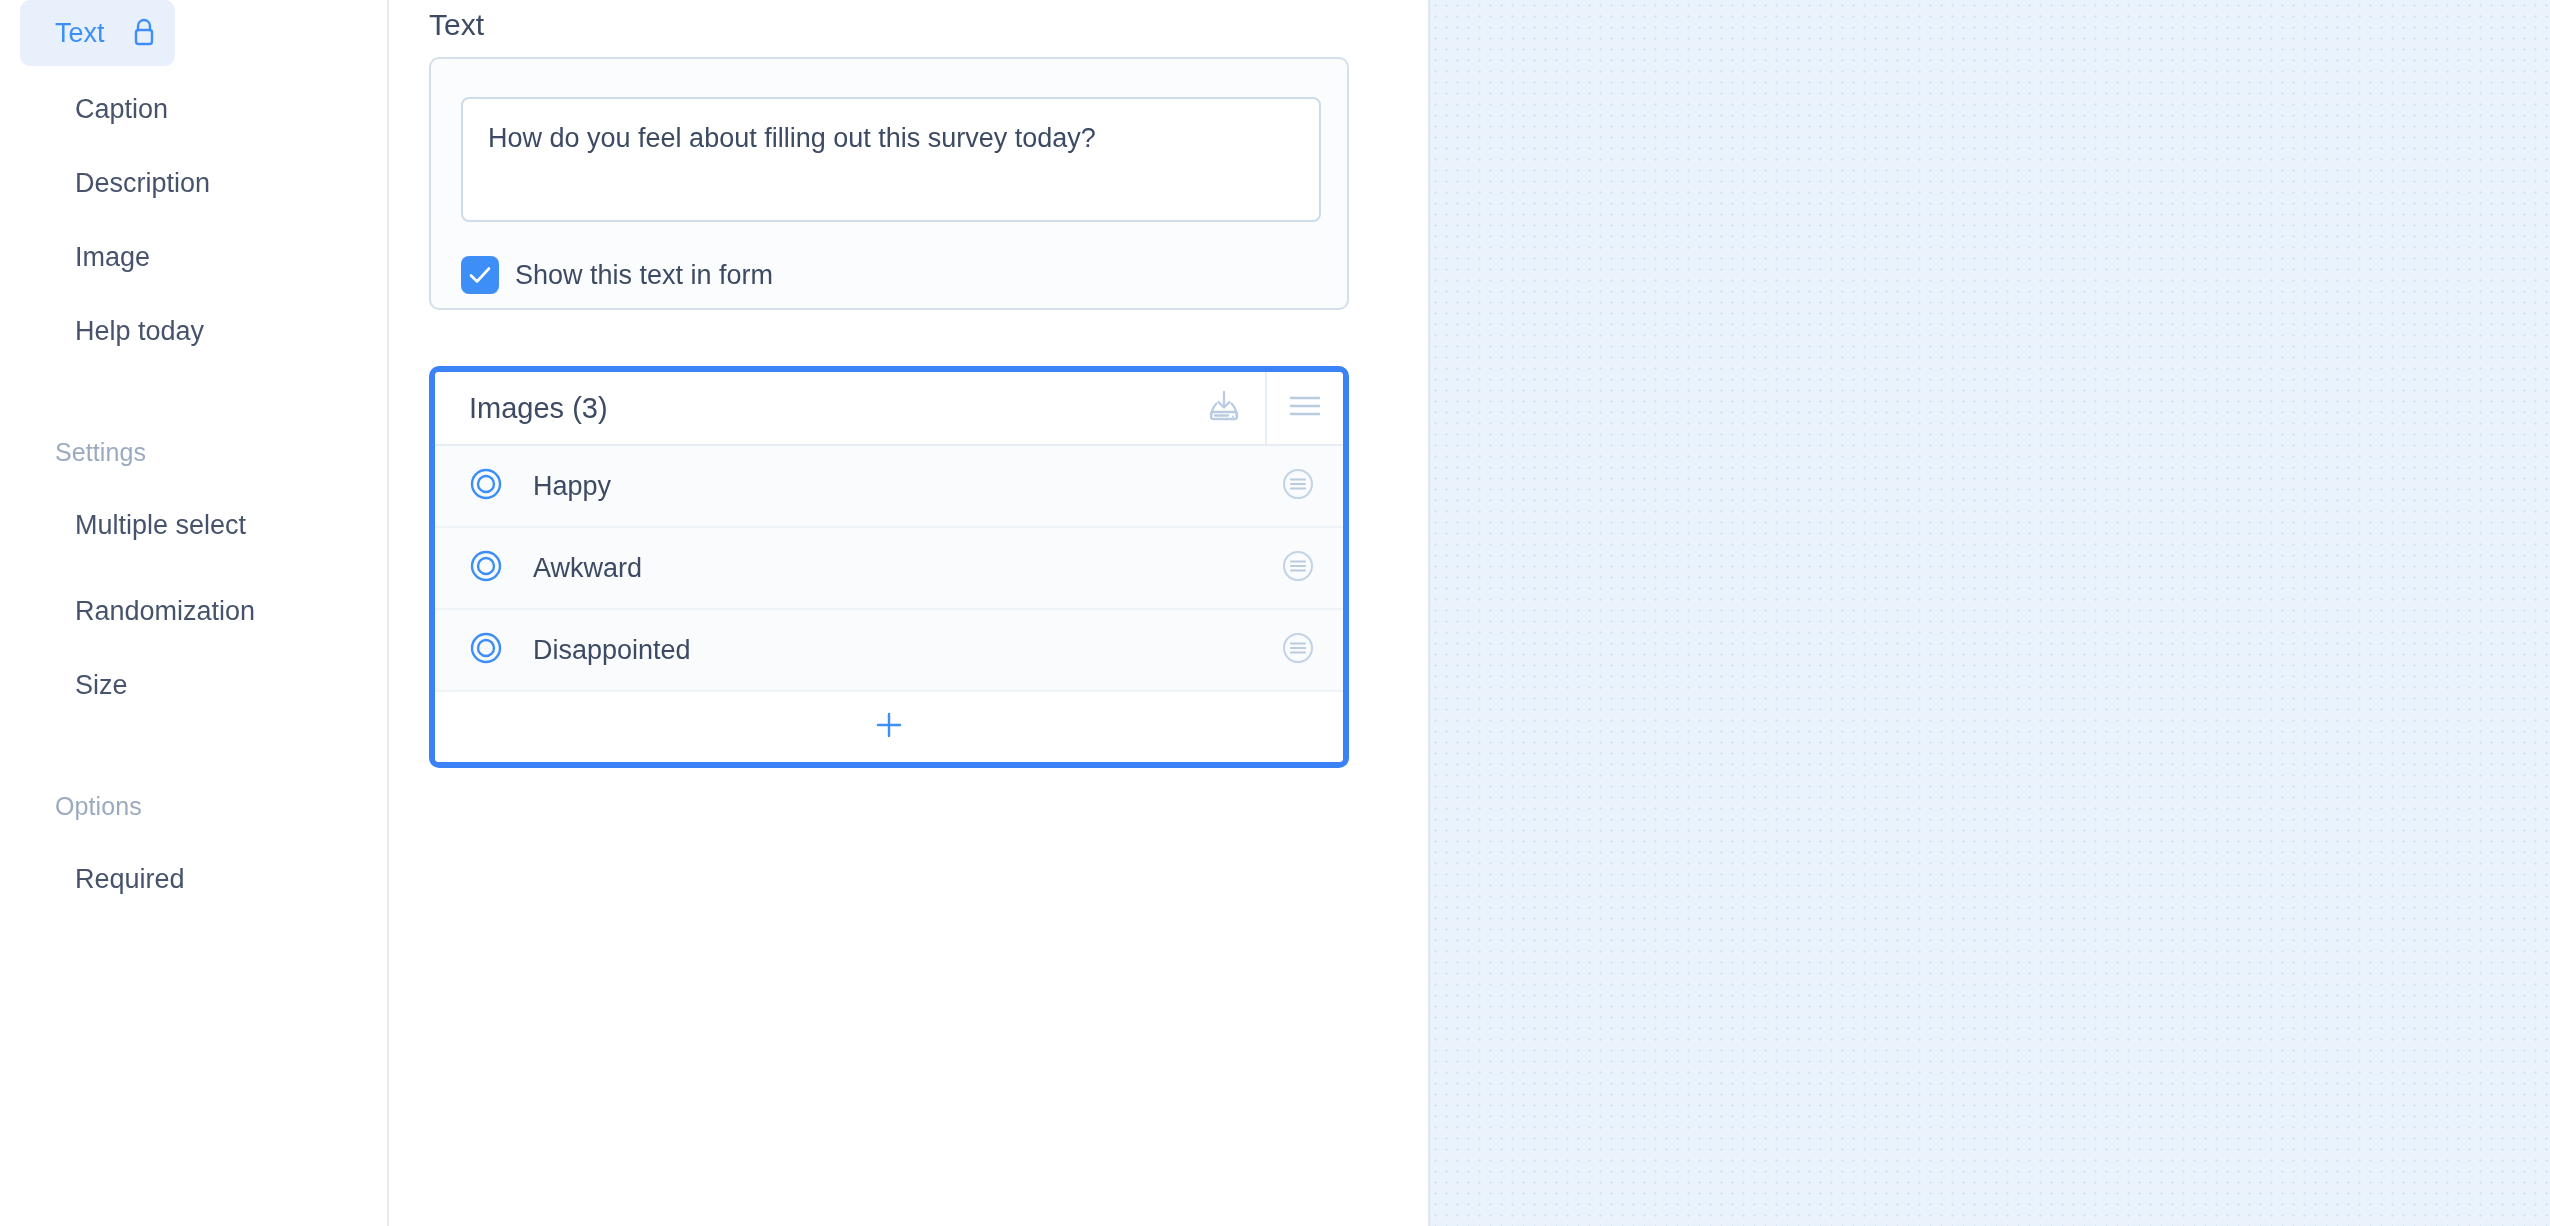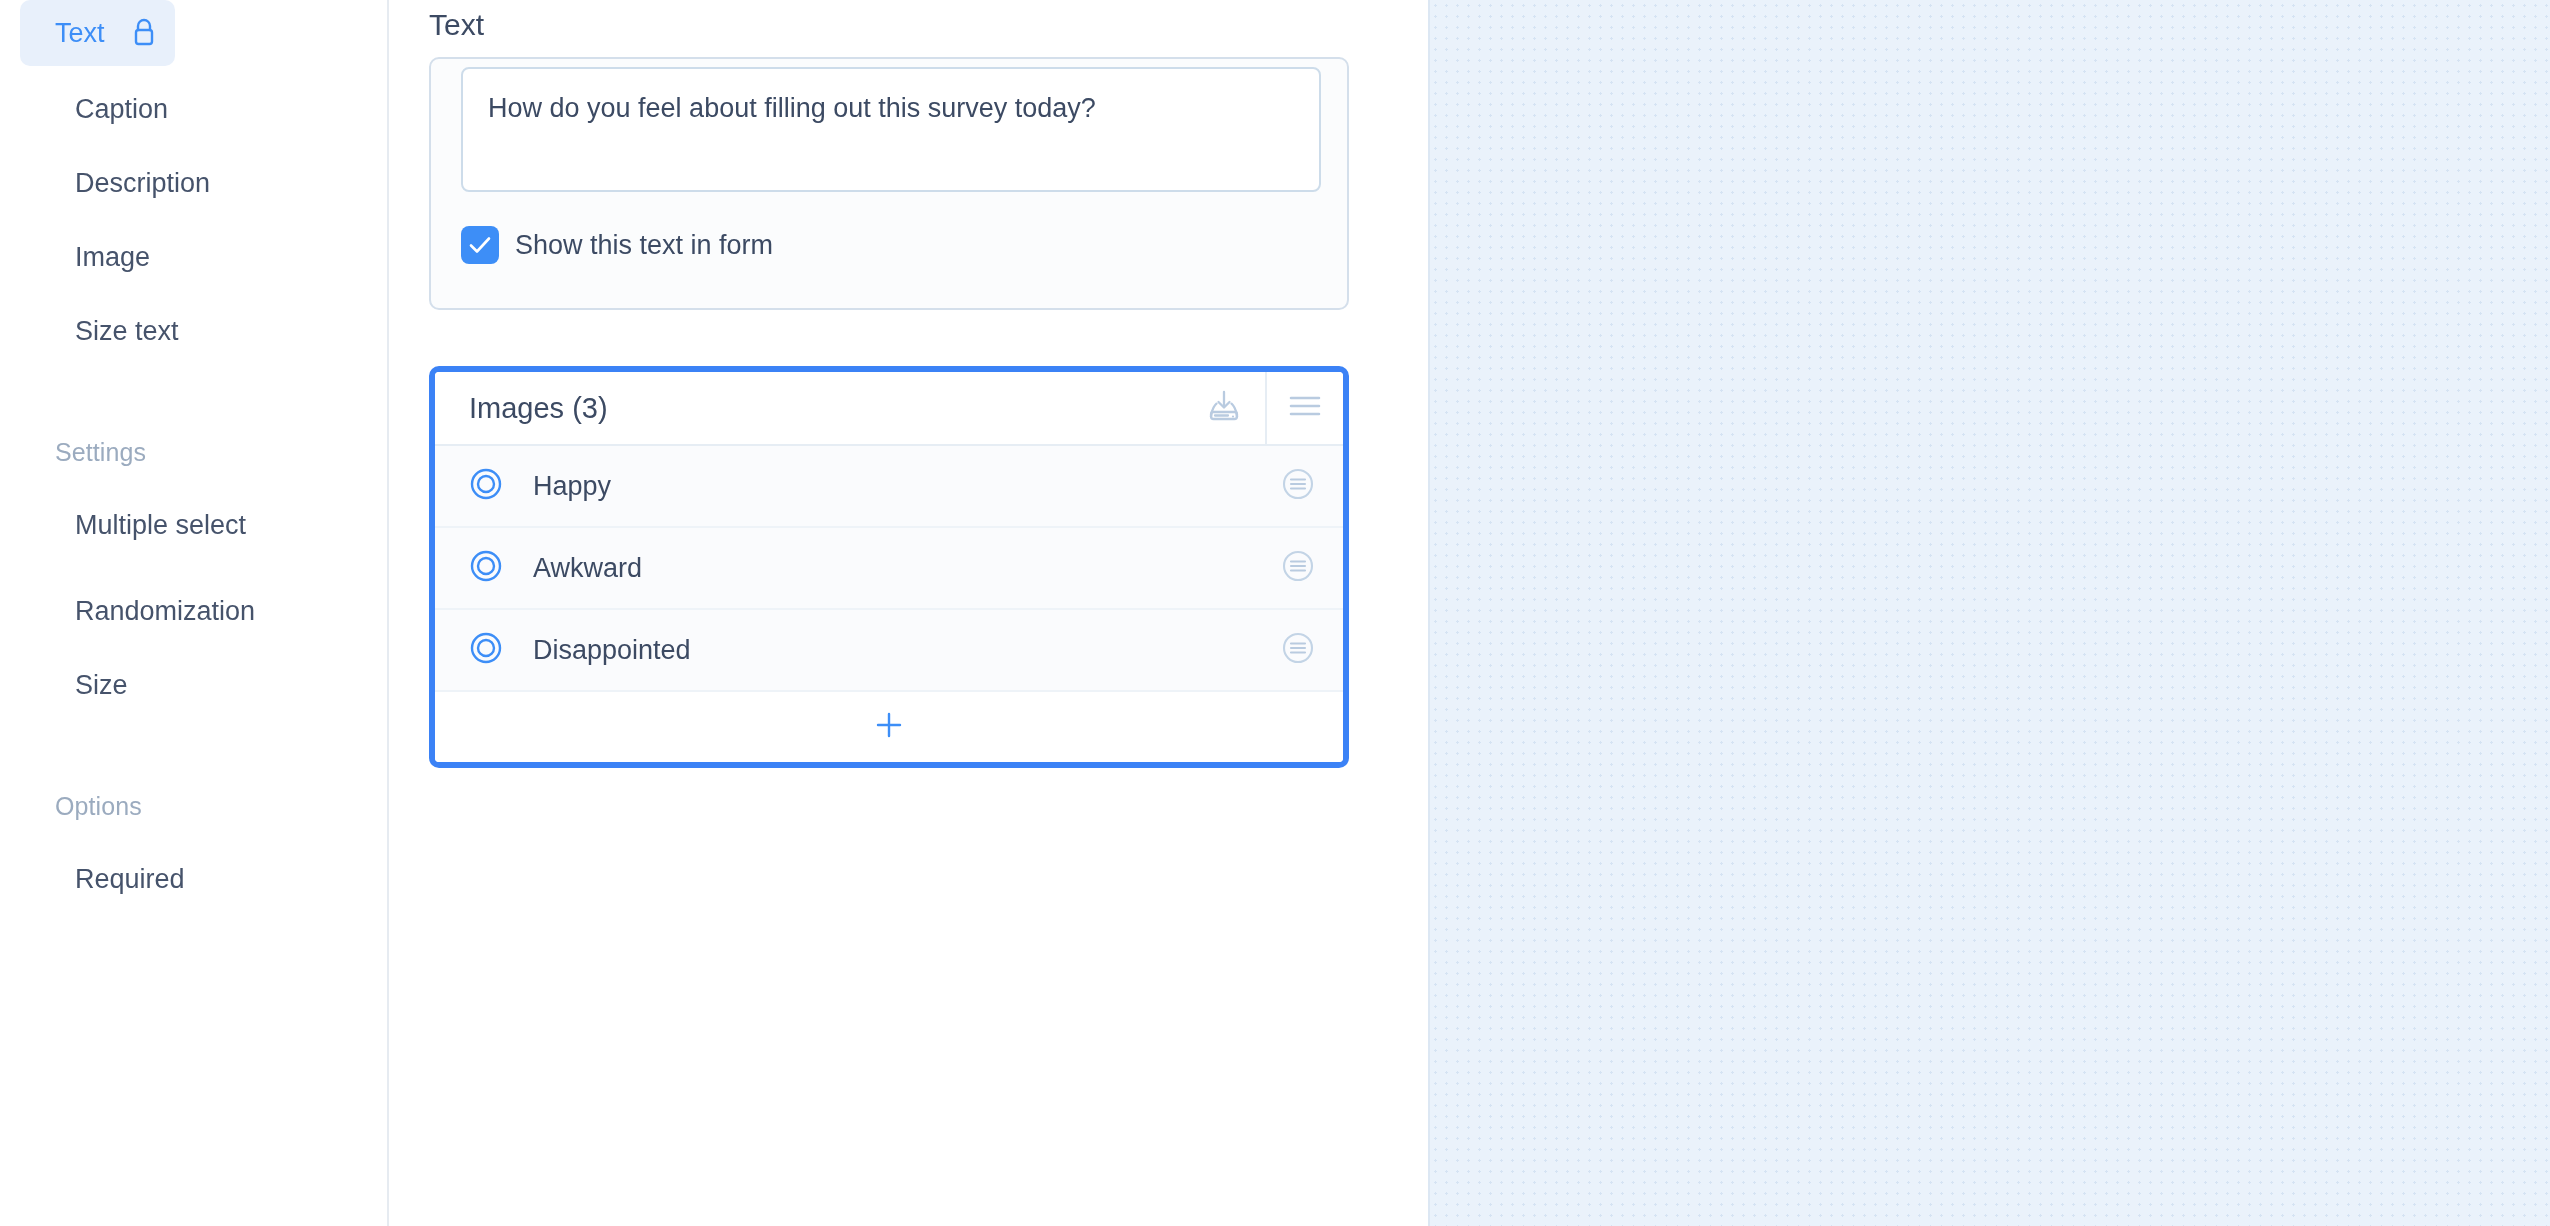--- a/index.html
+++ b/index.html
@@ -76,21 +76,21 @@
     margin-left: 0;
     height: 52px;
   }
   .card {
     background: #fbfcfd;
     border: 2px solid #d4dfeb;
     border-radius: 10px;
     width: 920px;
     margin-top: 5px;
   }
-  .text-card { padding: 8px 0 0 0; height: 253px; }
+  .text-card { padding: 38px 0 0 0; height: 253px; }
   .text-input {
     margin: 0 30px;
     width: 860px;
     height: 125px;
     background: #ffffff;
     border: 2px solid #cddcea;
     border-radius: 8px;
     font-size: 27px;
     color: #3c4a63;
     padding: 22px 25px;
@@ -213,21 +213,21 @@
     <div class="side-spacer-sm"></div>
     <div class="side-item">
       <span>Description</span>
     </div>
     <div class="side-spacer-sm"></div>
     <div class="side-item">
       <span>Image</span>
     </div>
     <div class="side-spacer-sm"></div>
     <div class="side-item">
-      <span>Size text</span>
+      <span>Help today</span>
     </div>
 
     <div class="side-spacer-lg"></div>
 
     <div class="side-group-label">Settings</div>
     <div class="side-spacer-sm"></div>
     <div class="side-item">
       <span>Multiple select</span>
     </div>
     <div class="side-spacer-sm"></div>

